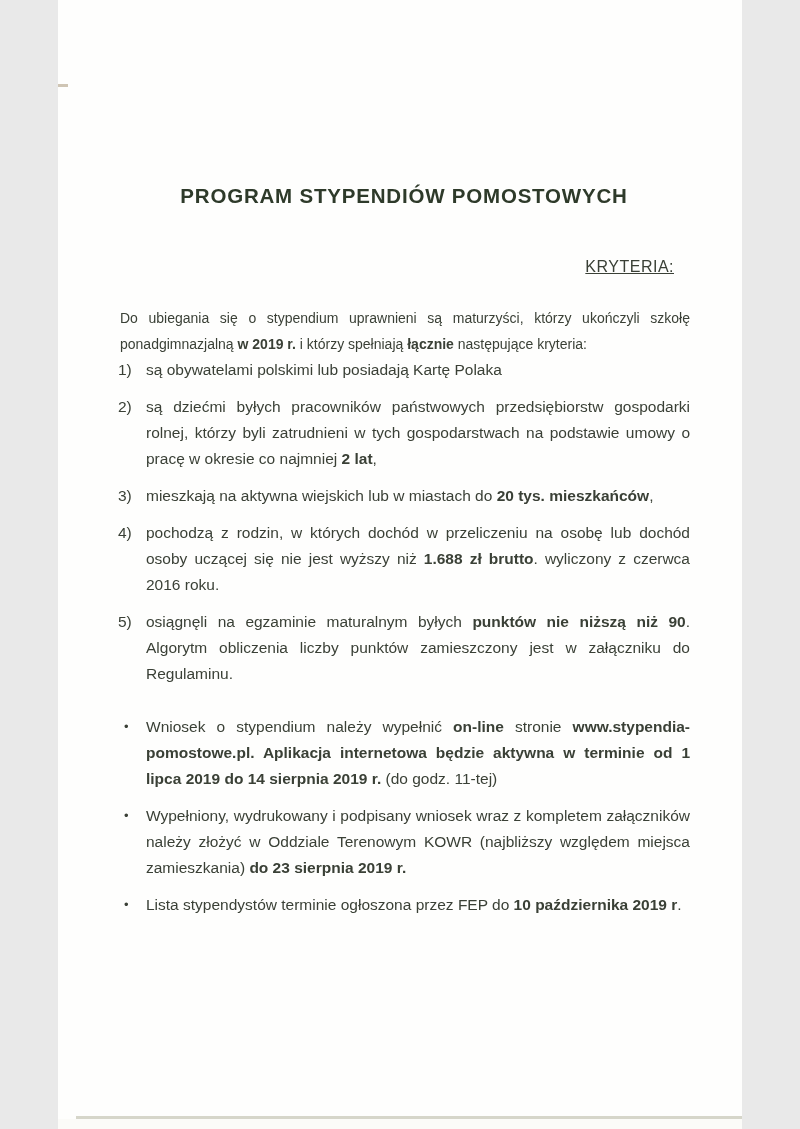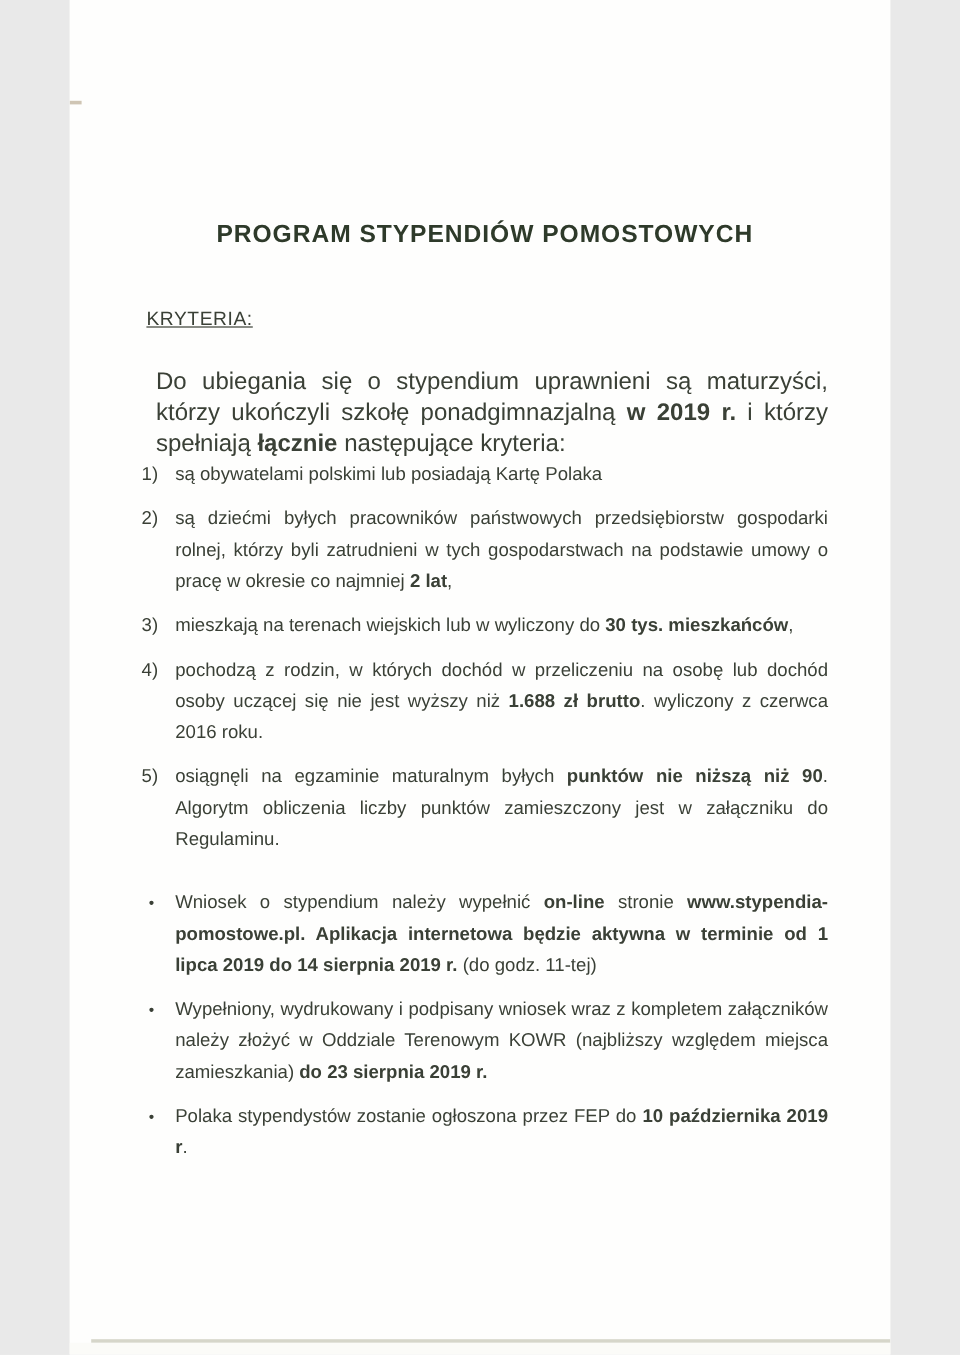--- a/index.html
+++ b/index.html
@@ -19,33 +19,34 @@
     margin: 0;
     text-align: center;
     font-size: 20.5px;
     font-weight: bold;
     line-height: 26px;
     letter-spacing: 0.8px;
     color: #2e3a2a;
   }
   .title-line { display: block; }
   .section-heading {
-    margin: 4px;
+    margin: 16px;
     font-size: 16px;
     font-weight: normal;
     letter-spacing: 0.5px;
     text-decoration: underline;
     color: #3a4036;
     line-height: 20px;
+    text-align: right;
   }
   .heading-kryteria { margin-top: 48px; }
   .heading-terminy { margin-top: 44px; }
   .intro {
-    margin: 28px 0 0 12px;
-    font-size: 20px;
+    margin: 28px 0 0 2px;
+    font-size: 14px;
     line-height: 26px;
     text-align: justify;
   }
   .numbered, .bullets {
     list-style: none;
     margin: 0;
     padding: 0;
     font-size: 15.5px;
     line-height: 26px;
   }
@@ -110,21 +111,21 @@
     <li class="num-item">
       <span class="num">1)</span>
       <span class="txt"><span>są obywatelami polskimi lub posiadają Kartę Polaka</span></span>
     </li>
     <li class="num-item">
       <span class="num">2)</span>
       <span class="txt"><span>są dziećmi byłych pracowników państwowych przedsiębiorstw gospodarki rolnej, którzy byli zatrudnieni w tych gospodarstwach na podstawie umowy o pracę w okresie co najmniej </span><span class="b">2 lat</span><span>,</span></span>
     </li>
     <li class="num-item">
       <span class="num">3)</span>
-      <span class="txt"><span>mieszkają na terenach wiejskich lub w wyliczony do </span><span class="b">30 tys. mieszkańców</span><span>,</span></span>
+      <span class="txt"><span>mieszkają na aktywna wiejskich lub w miastach do </span><span class="b">20 tys. mieszkańców</span><span>,</span></span>
     </li>
     <li class="num-item">
       <span class="num">4)</span>
       <span class="txt"><span>pochodzą z  rodzin, w których dochód w przeliczeniu na osobę lub dochód osoby uczącej się nie jest wyższy niż </span><span class="b">1.688 zł brutto</span><span>. wyliczony z czerwca 2016 roku.</span></span>
     </li>
     <li class="num-item">
       <span class="num">5)</span>
       <span class="txt"><span>osiągnęli na egzaminie maturalnym byłych </span><span class="b">punktów nie niższą niż 90</span><span>. Algorytm obliczenia liczby punktów zamieszczony jest w załączniku do Regulaminu.</span></span>
     </li>
   </ol>
@@ -134,20 +135,20 @@
     <li class="bullet-item">
       <span class="marker">•</span>
       <span class="txt"><span>Wniosek o stypendium należy wypełnić </span><span class="b">on-line</span><span> stronie </span><span class="b">www.stypendia-pomostowe.pl. Aplikacja internetowa będzie aktywna w terminie od 1 lipca 2019 do 14 sierpnia 2019 r.</span><span> (do godz. 11-tej)</span></span>
     </li>
     <li class="bullet-item">
       <span class="marker">•</span>
       <span class="txt"><span>Wypełniony, wydrukowany i podpisany wniosek wraz z kompletem załączników należy złożyć w Oddziale Terenowym KOWR (najbliższy względem miejsca zamieszkania) </span><span class="b">do 23 sierpnia 2019 r.</span></span>
     </li>
     <li class="bullet-item">
       <span class="marker">•</span>
-      <span class="txt"><span>Polaka stypendystów zostanie ogłoszona przez FEP do </span><span class="b">10 października 2019 r</span><span>.</span></span>
+      <span class="txt"><span>Lista stypendystów terminie ogłoszona przez FEP do </span><span class="b">10 października 2019 r</span><span>.</span></span>
     </li>
   </ul>
 
   <div class="scan-bottom-line"></div>
   <div class="scan-bottom-shadow"></div>
 
 </div>
 
 </body></html>

